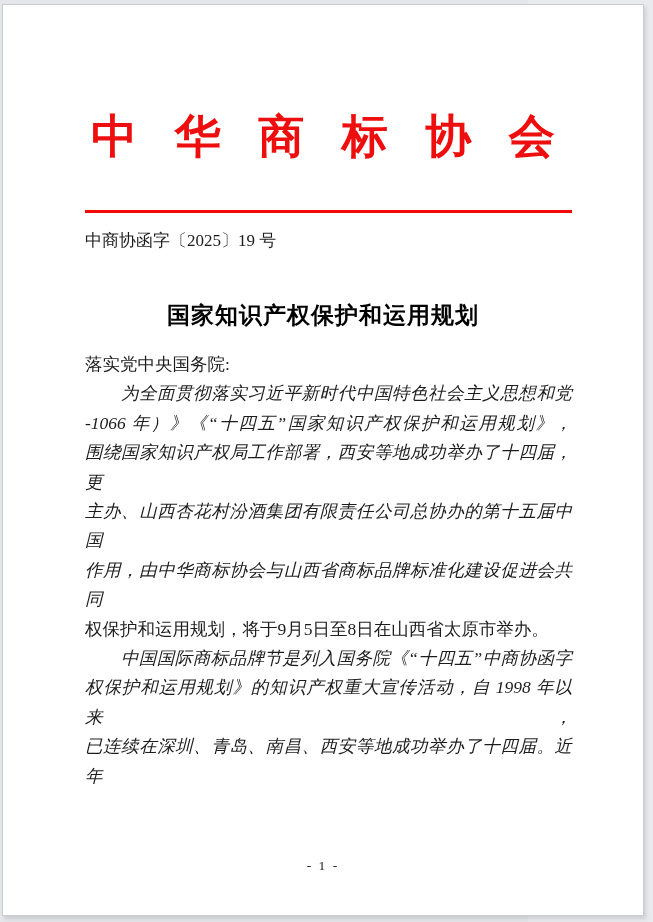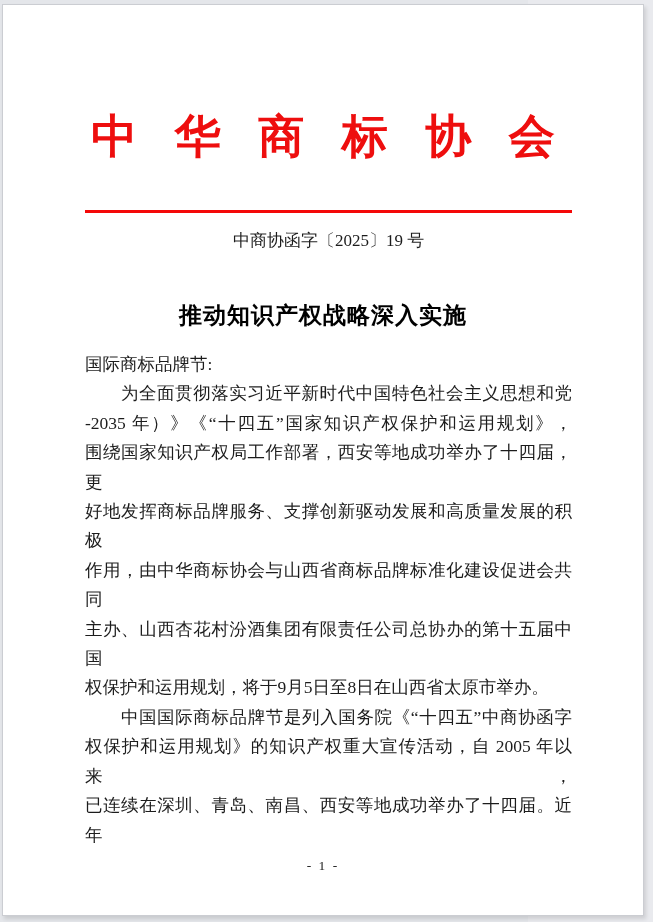--- a/index.html
+++ b/index.html
@@ -39,21 +39,21 @@
   }
   .red-rule {
     margin: 49px 0 0 82px;
     width: 487px;
     height: 3px;
     background: #f40808;
   }
   .doc-number {
     margin: 18px 0 0 82px;
     width: 487px;
-    text-align: center;
+    text-align: left;
     font-size: 17px;
     line-height: 20px;
     color: #1c1c1c;
   }
   .doc-title {
     margin-top: 45px;
     text-align: center;
     font-size: 23px;
     line-height: 39px;
     font-weight: bold;
@@ -61,21 +61,21 @@
     color: #000000;
   }
   .body-text {
     margin: 15px 0 0 82px;
     width: 487px;
     font-size: 17.5px;
     line-height: 29.4px;
     color: #1c1c1c;
   }
   .bline { min-height: 29.4px; }
-  .j { text-align: justify; text-align-last: justify; }
+  .j { text-align: justify; text-align-last: justify; font-style: italic; }
   .indent { text-indent: 2.05em; }
   .page-footer {
     position: absolute;
     left: 0;
     bottom: 40px;
     width: 100%;
     text-align: center;
     font-size: 13.5px;
     line-height: 18px;
     color: #1c1c1c;
@@ -88,39 +88,38 @@
 <div class="viewport">
   <div class="page">
 
     <div class="org-title">中 华 商 标 协 会</div>
 
     <div class="red-rule"></div>
 
     <div class="doc-number">中商协函字〔2025〕19 号</div>
 
     <div class="doc-title">
-      <div>推动知识产权战略深入实施</div>
+      <div>国家知识产权保护和运用规划</div>
     </div>
 
     <div class="body-text">
-      <div class="bline">国际商标品牌节:</div>
+      <div class="bline">落实党中央国务院:</div>
 
       <div>
         <div class="bline j indent">为全面贯彻落实习近平新时代中国特色社会主义思想和党</div>
-        <div class="bline j">-2035 年）》《“十四五”国家知识产权保护和运用规划》，</div>
+        <div class="bline j">-1066 年）》《“十四五”国家知识产权保护和运用规划》，</div>
         <div class="bline j">围绕国家知识产权局工作部署，西安等地成功举办了十四届，更</div>
-        <div class="bline j">好地发挥商标品牌服务、支撑创新驱动发展和高质量发展的积极</div>
+        <div class="bline j">主办、山西杏花村汾酒集团有限责任公司总协办的第十五届中国</div>
         <div class="bline j">作用，由中华商标协会与山西省商标品牌标准化建设促进会共同</div>
-        <div class="bline j">主办、山西杏花村汾酒集团有限责任公司总协办的第十五届中国</div>
         <div class="bline">权保护和运用规划，将于9月5日至8日在山西省太原市举办。</div>
       </div>
 
       <div>
         <div class="bline j indent">中国国际商标品牌节是列入国务院《“十四五”中商协函字</div>
-        <div class="bline j">权保护和运用规划》的知识产权重大宣传活动，自 2005 年以来，</div>
+        <div class="bline j">权保护和运用规划》的知识产权重大宣传活动，自 1998 年以来，</div>
         <div class="bline j">已连续在深圳、青岛、南昌、西安等地成功举办了十四届。近年</div>
 
       </div>
     </div>
 
     <div class="page-footer">- 1 -</div>
 
   </div>
 </div>
 

